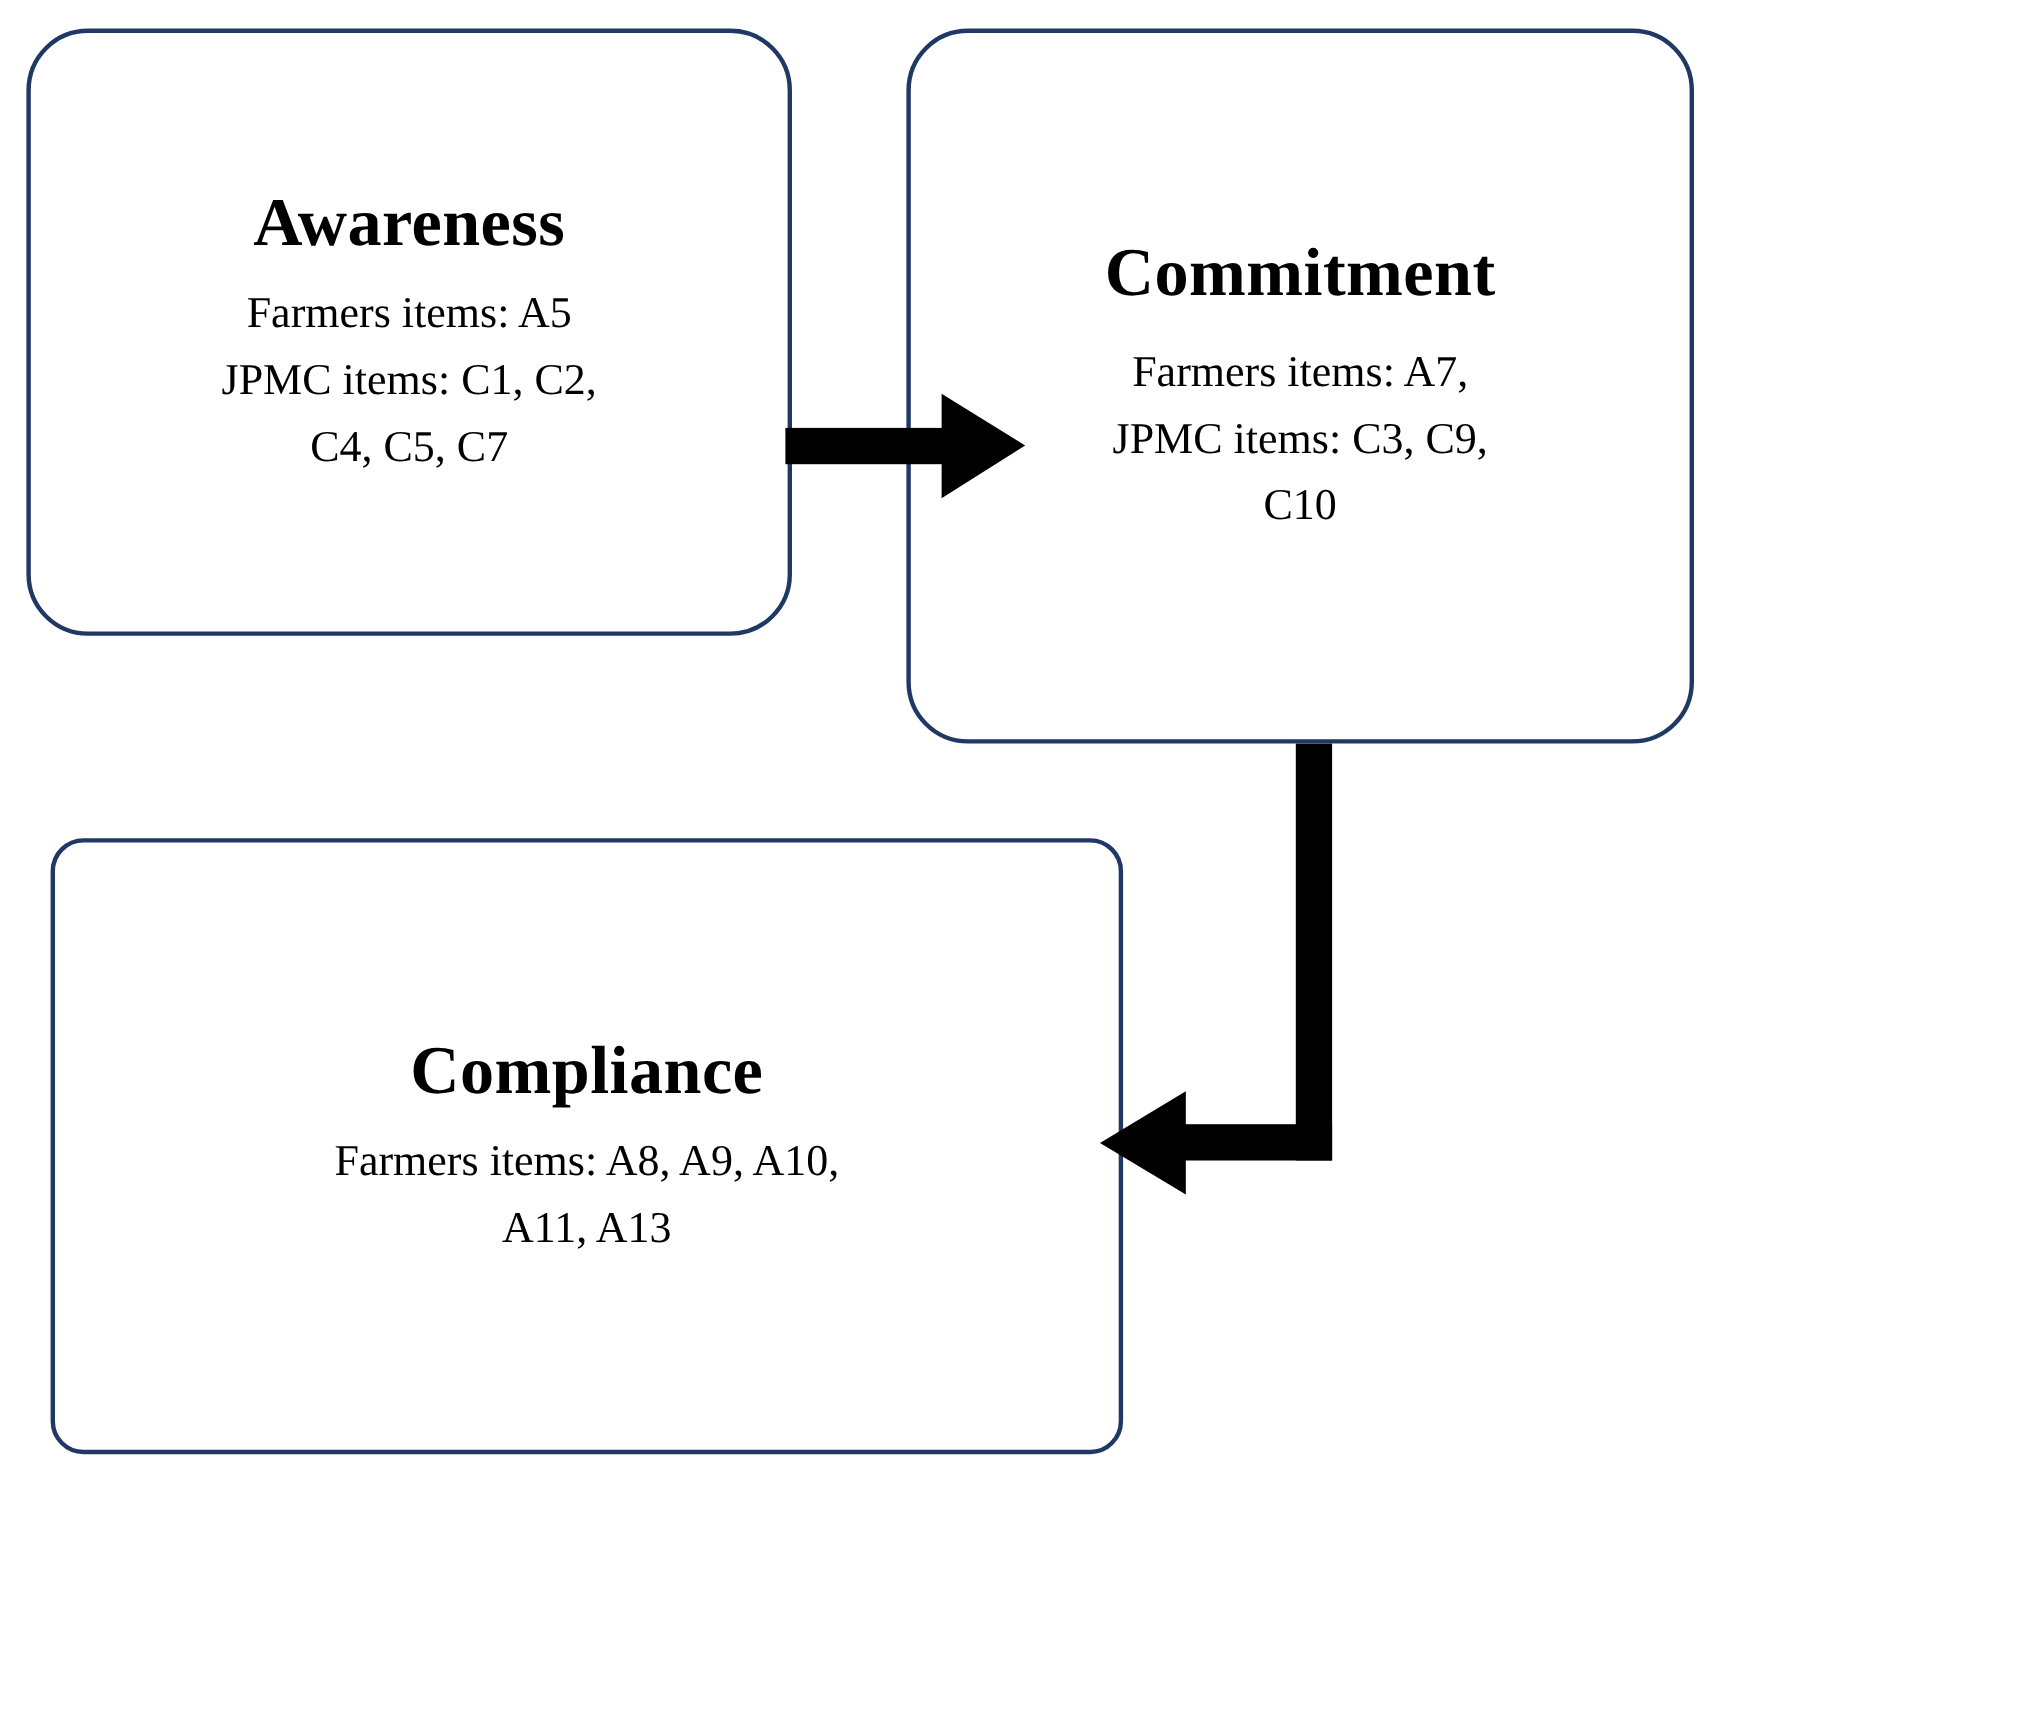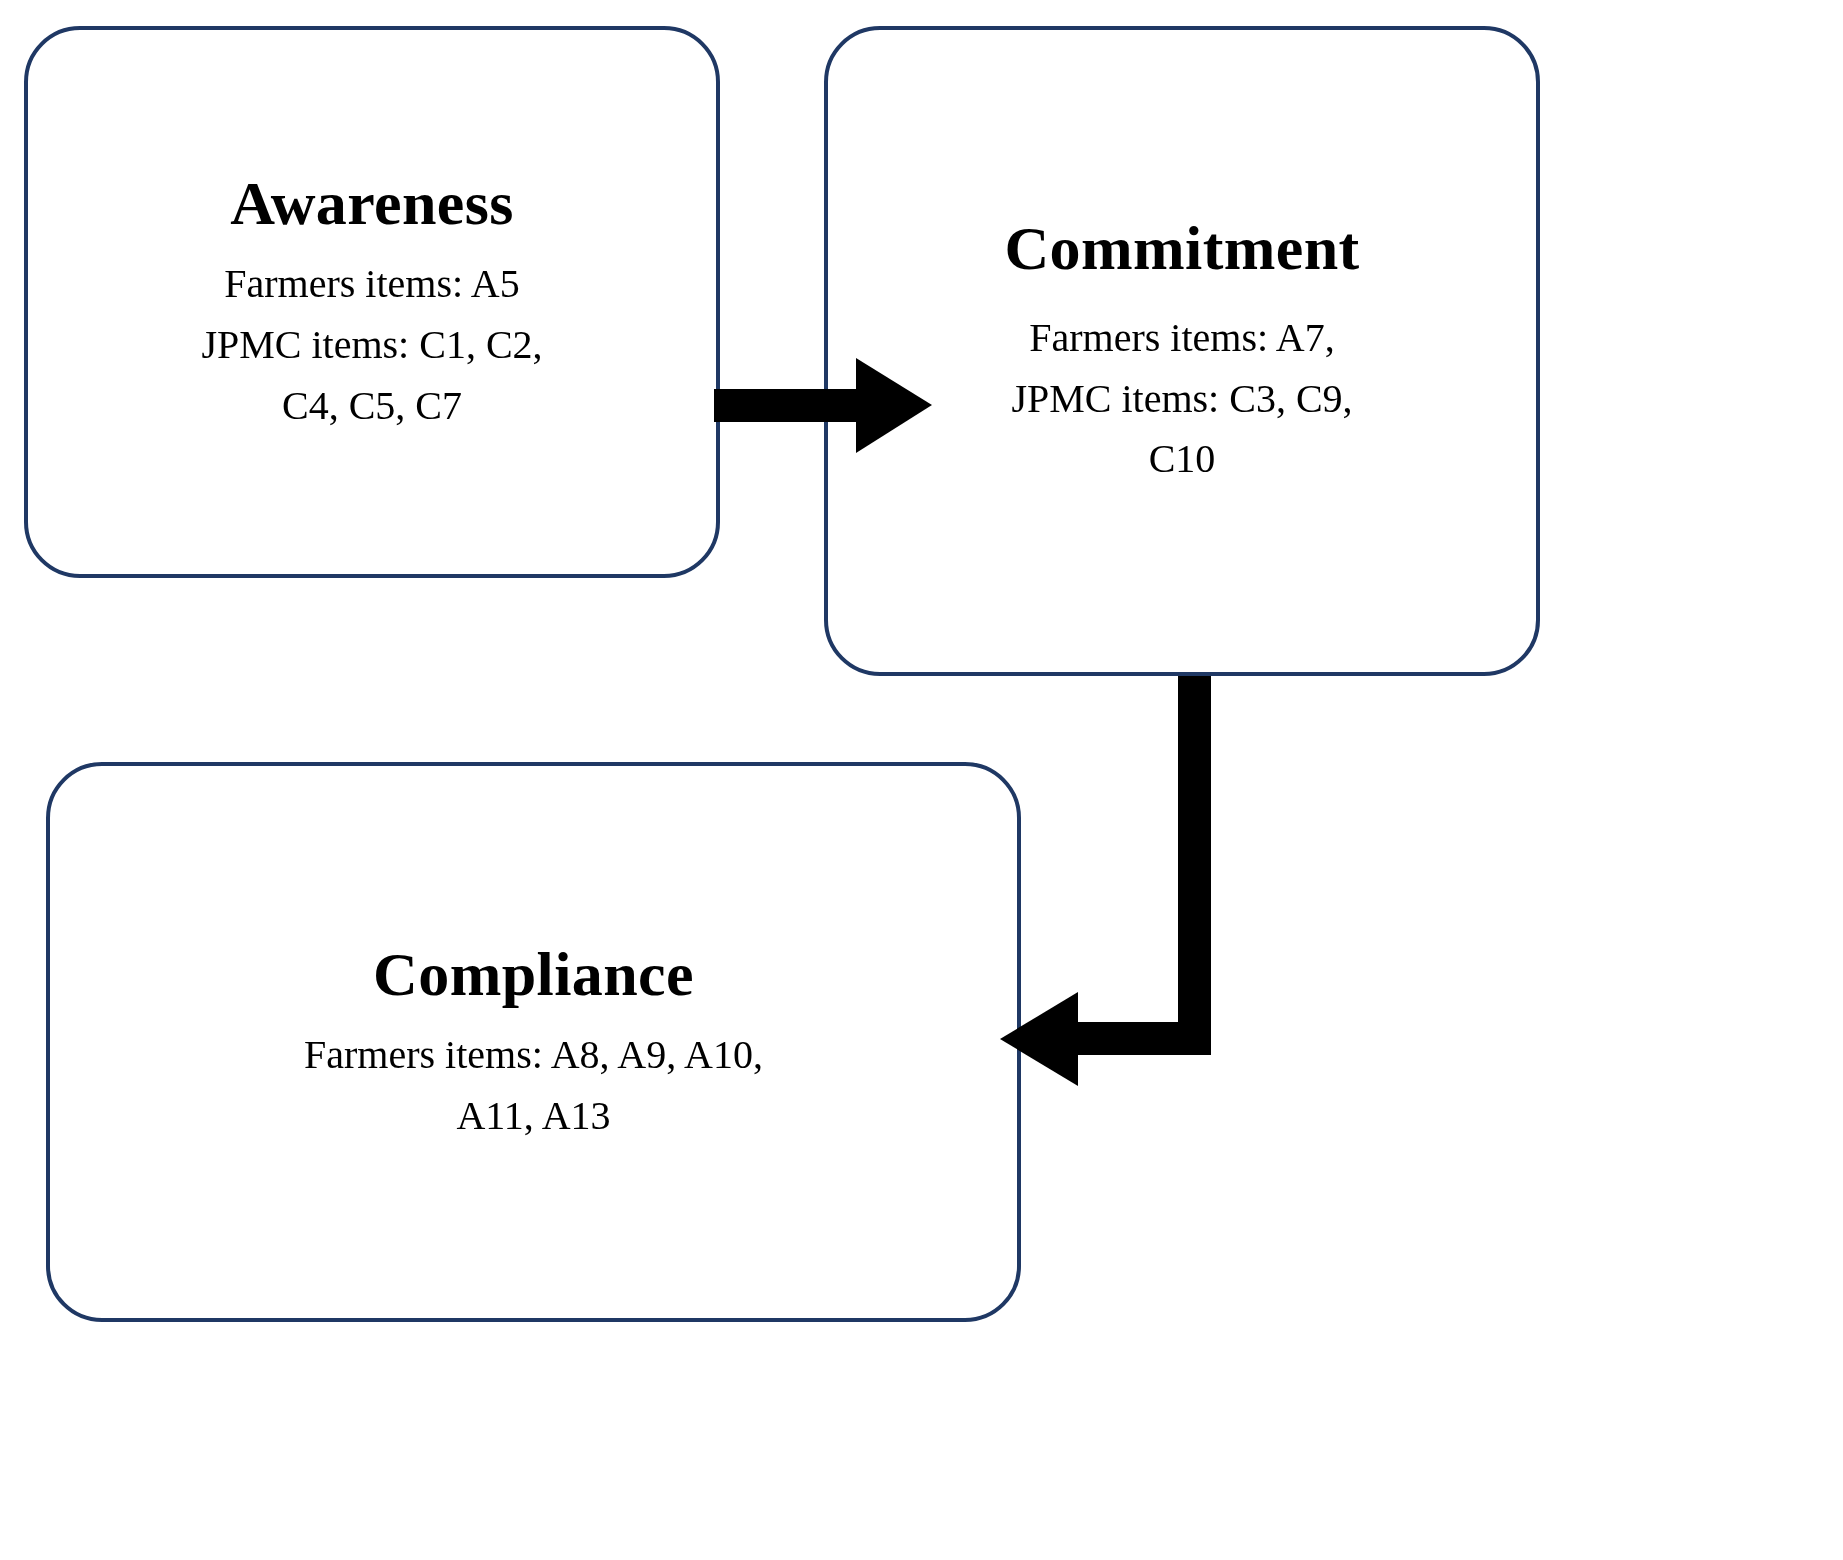--- a/index.html
+++ b/index.html
@@ -60,20 +60,21 @@
     left: 824px;
     top: 26px;
     width: 716px;
     height: 650px;
   }
   #node-compliance {
     left: 46px;
     top: 762px;
     width: 975px;
     height: 560px;
+    border-radius: 30px;
   }
   #node-commitment .node-title { margin-bottom: 23px; }
   #node-commitment .node-body { padding: 0 28px; }
   #node-compliance .node-body { padding: 0 30px; }
 
   
   #arrows {
     position: absolute;
     left: 0;
     top: 0;

